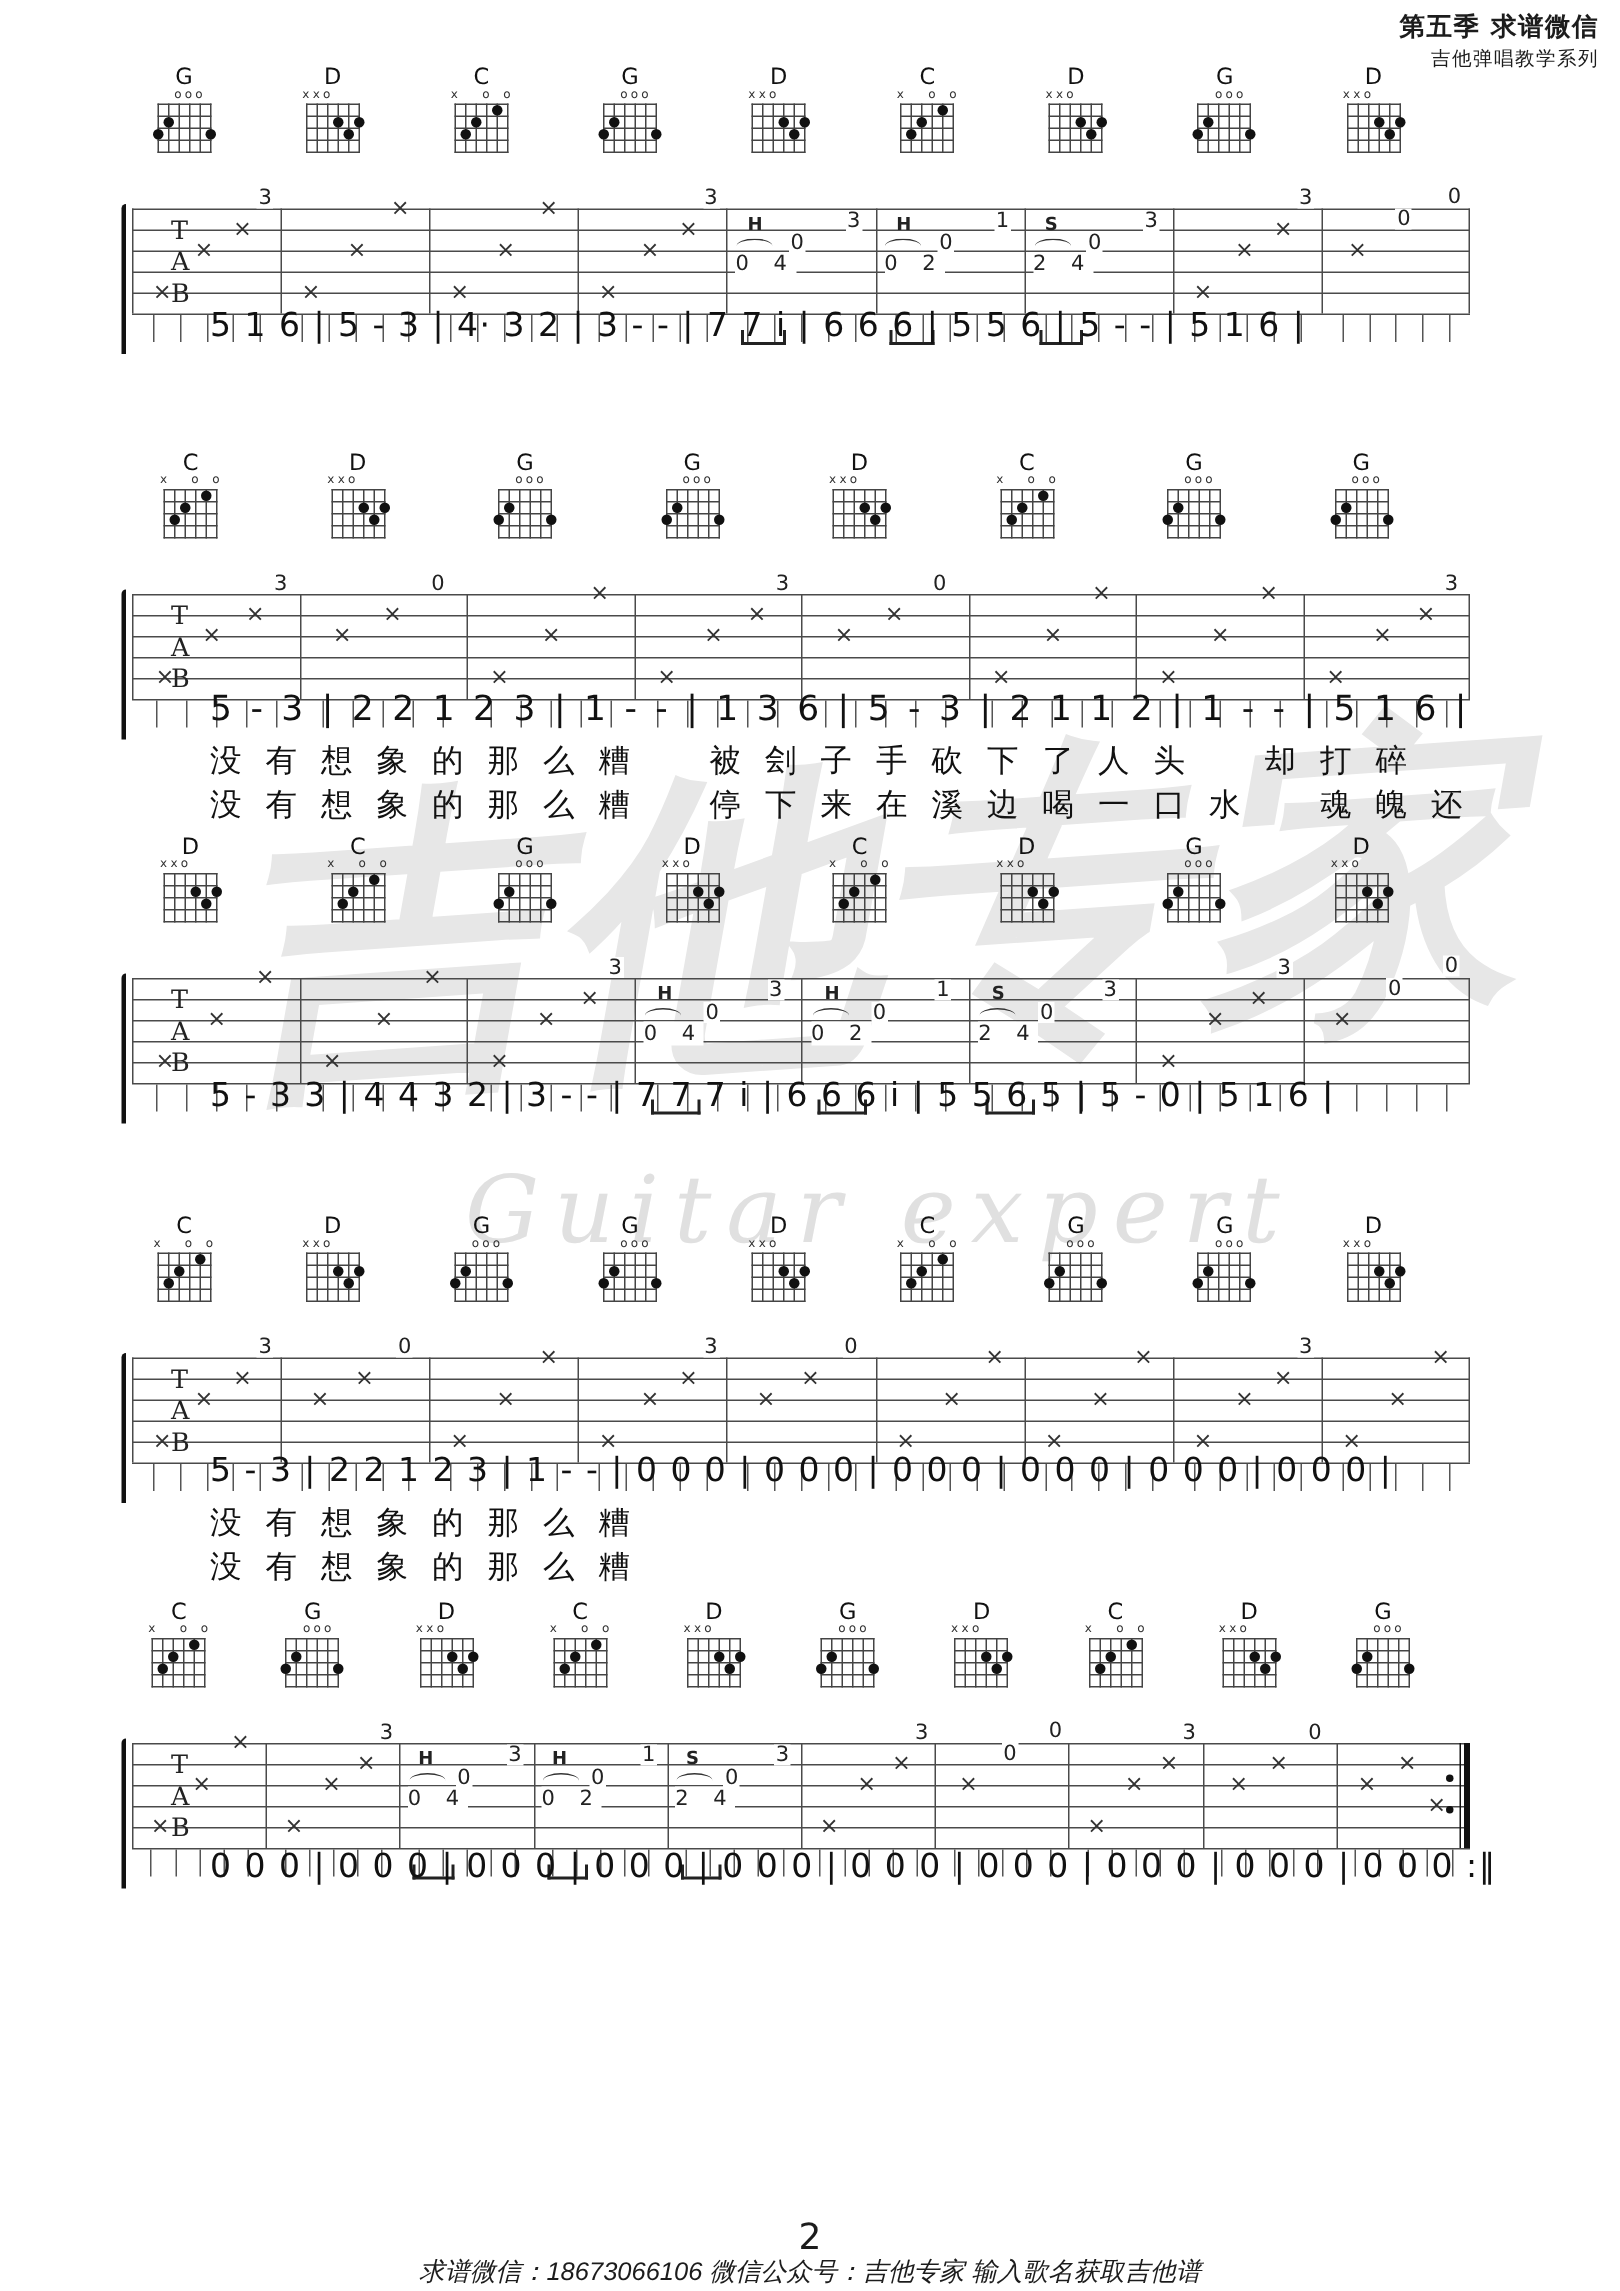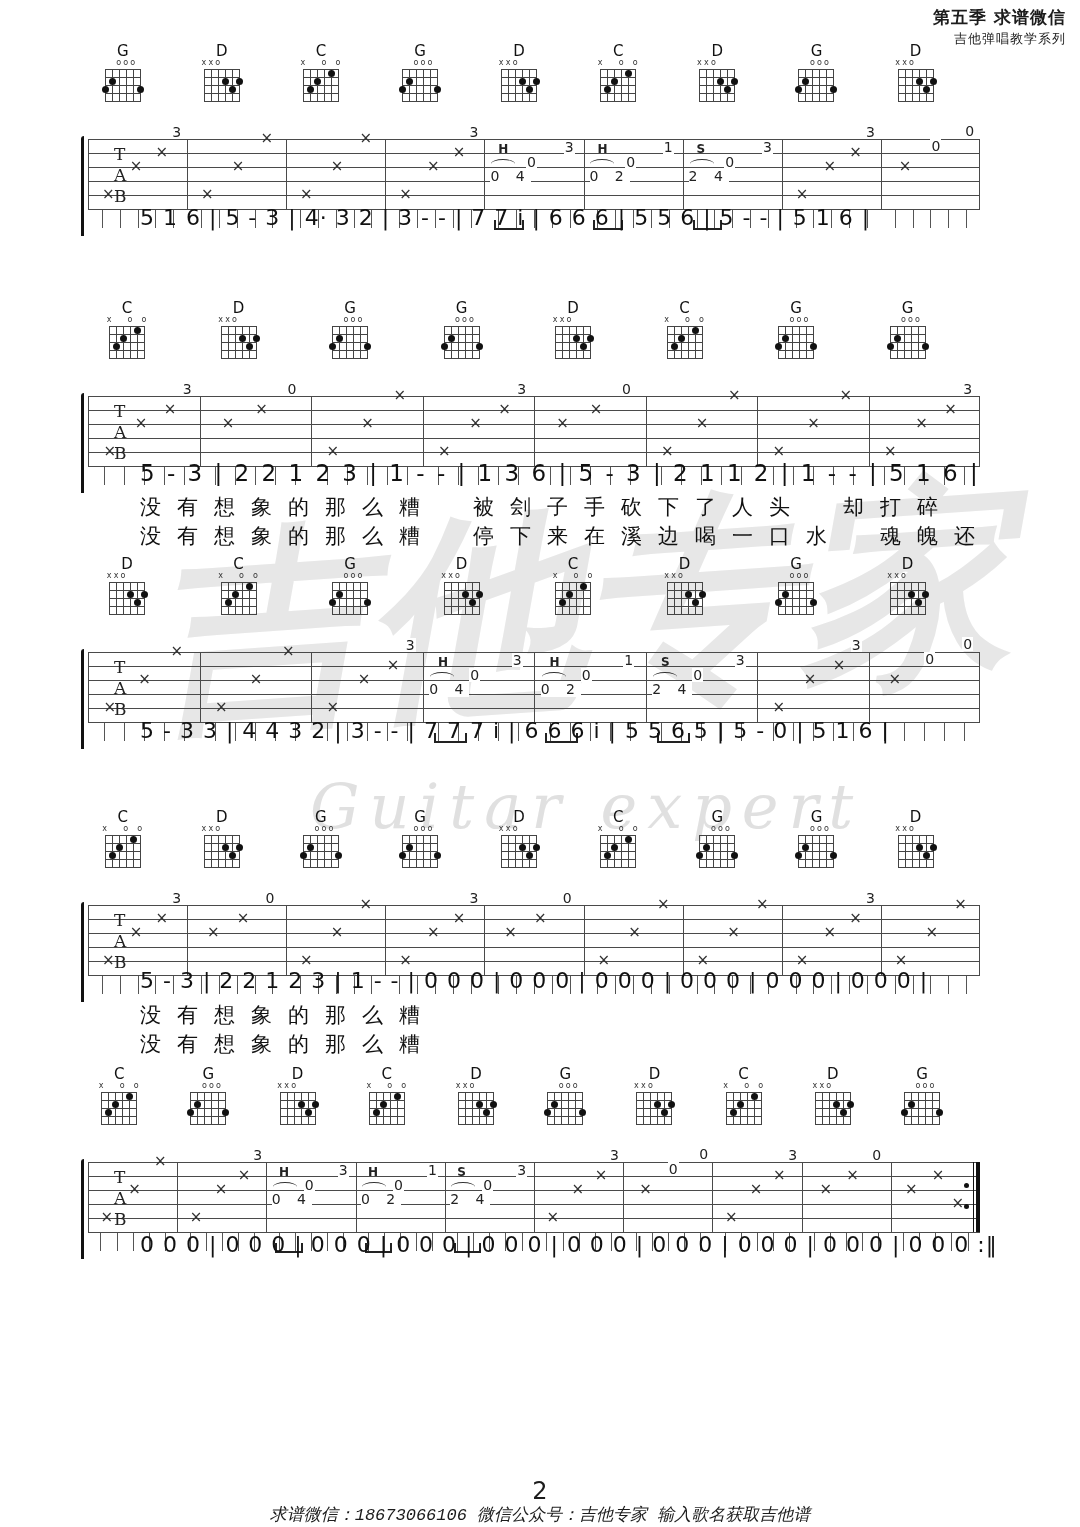--- a/index.html
+++ b/index.html
@@ -50,21 +50,21 @@
   .cg-dot{position:absolute;width:7px;height:7px;border-radius:50%;background:#111;}
   
   .melody{position:absolute;left:140px;font-size:23px;color:#111;white-space:nowrap;z-index:2;
           font-family:"DejaVu Sans",sans-serif;}
   .lyric{position:absolute;left:140px;font-size:21px;color:#111;white-space:nowrap;z-index:2;
          letter-spacing:16px;}
   
   .pagenum{position:absolute;left:0;width:100%;text-align:center;top:1477px;
            font-size:24px;z-index:3;}
   .contact{position:absolute;left:0;width:100%;text-align:center;top:1503px;
-           font-size:17px;font-style:italic;z-index:3;font-family:Liberation Mono, monospace;}
+           font-size:17px;font-style:italic;z-index:3;font-family:Liberation Sans, sans-serif;}
 </style>
 </head>
 <body>
 
 <div class="page">
   <div class="wm-cn">吉他专家</div>
   <div class="wm-en">Guitar expert</div>
 
   <div class="header">
     <div class="t1">第五季 求谱微信</div>

